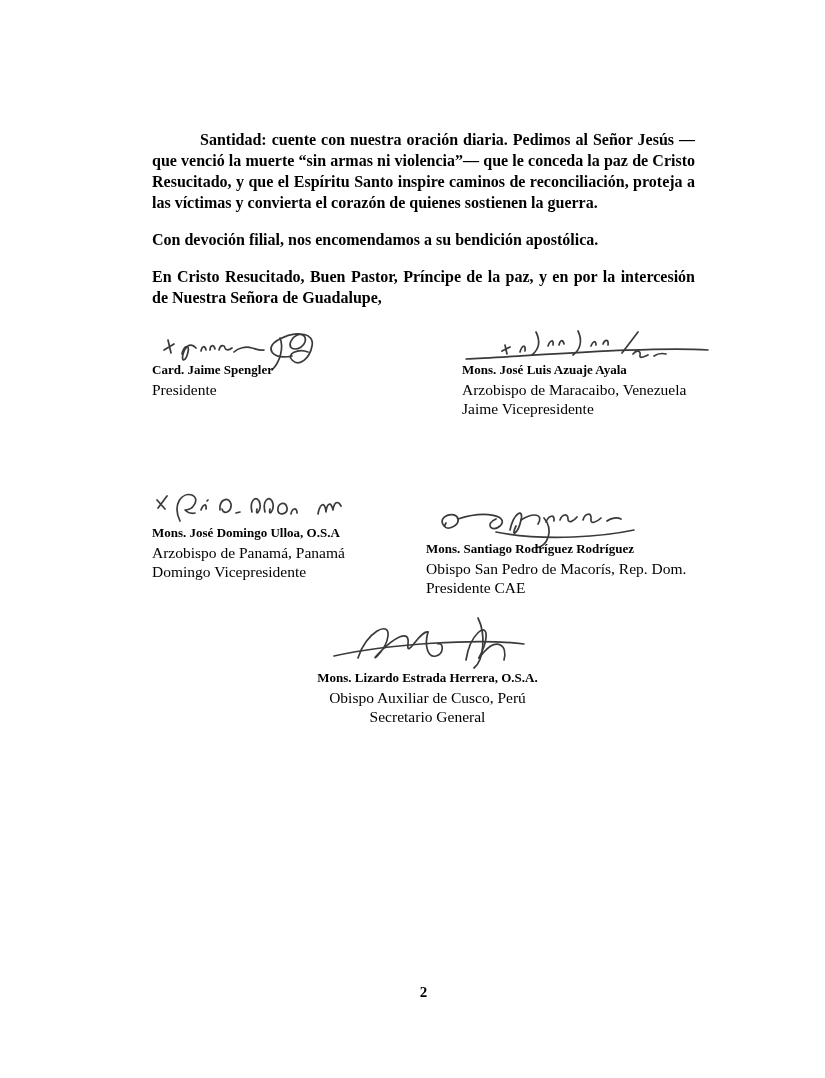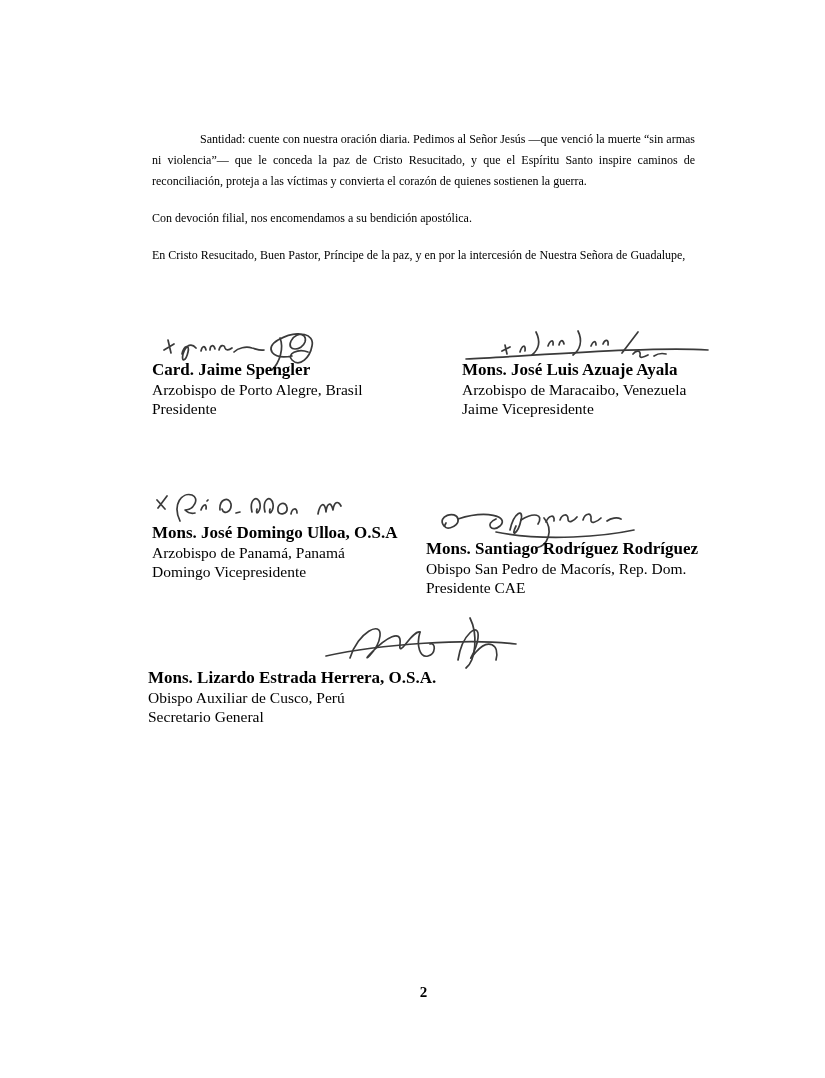--- a/index.html
+++ b/index.html
@@ -10,49 +10,50 @@
     color:#000000;
     font-family:"Liberation Serif", serif;
     overflow:hidden;
   }
   .body-text{
     position:absolute;
     left:152px; top:129px; width:543px;
   }
   .para{
     margin:0 0 16px 0;
-    font-size:12px;
+    font-size:16px;
     line-height:21px;
     text-align:justify;
+    font-weight:bold;
   }
   .para.indented{ text-indent:48px; }
   .sig-block{
     position:absolute;
     width:280px;
   }
   .sig-block .autograph{
     display:block;
     overflow:visible;
   }
   .sig-name{
     font-weight:bold;
-    font-size:17px;
+    font-size:13px;
     line-height:20px;
     white-space:nowrap;
   }
   .sig-line{
     font-size:15.5px;
     line-height:19px;
     white-space:nowrap;
   }
   #sig-b1{ left:152px; top:330px; }
   #sig-b2{ left:426px; top:330px; width:300px;margin-left:36px; }
   #sig-b3{ left:152px; top:488px; }
   #sig-b4{ left:426px; top:504px; width:300px; }
-  #sig-b5{ left:148px; top:616px; width:543px; text-align:left; }
+  #sig-b5{ left:156px; top:616px; width:543px; text-align:center; }
   #sig-b5 .autograph{ margin:0 auto; }
   .autograph path{
     fill:none;
     stroke:#3a3a3a;
     stroke-width:1.7;
     stroke-linecap:round;
     stroke-linejoin:round;
   }
   .page-number{
     position:absolute;
@@ -75,21 +76,20 @@
 
   <div class="sig-block" id="sig-b1">
     <svg class="autograph" width="190" height="30" viewBox="0 0 190 30">
       <path d="M12,20 l10,-6 M16,10 l3,13"></path>
       <path d="M30,24 c2,-9 8,-10 6,-2 c-2,9 -7,11 -5,2 c3,-10 9,-11 13,-6 m5,3 c1,-5 4,-6 5,-1 m4,0 c0,-5 4,-6 5,-1 m4,1 c1,-5 5,-6 6,-2 c1,3 4,2 7,0"></path>
       <path d="M82,22 c4,-4 12,-6 18,-4 c4,1 8,3 12,2"></path>
       <path d="M140,26 C120,30 112,18 126,10 C142,1 156,2 153,12 C150,21 134,22 139,11 C144,0 163,3 160,16 C158,27 148,38 140,30 C134,24 146,18 156,22"></path>
       <path d="M128,8 C132,18 128,32 120,40"></path>
     </svg>
     <div class="sig-name">Card. Jaime Spengler</div>
-    <div class="sig-line">Arzobispo de Porto Alegre, Brasil</div>
     <div class="sig-line">Presidente</div>
   </div>
 
   <div class="sig-block" id="sig-b2">
     <svg class="autograph" width="250" height="30" viewBox="0 0 250 30">
       <path d="M4,29 C70,26 190,16 246,20"></path>
       <path d="M40,21 l8,-4 M43,15 l2,9"></path>
       <path d="M58,22 c2,-7 6,-8 5,-1"></path>
       <path d="M74,2 c5,10 2,18 -4,23 m16,-9 c2,-6 6,-7 5,-1 m6,0 c1,-5 4,-6 5,-1"></path>
       <path d="M116,1 c5,10 2,19 -5,24 m18,-9 c2,-5 5,-6 5,-1 m7,-1 c2,-5 6,-5 5,1"></path>

